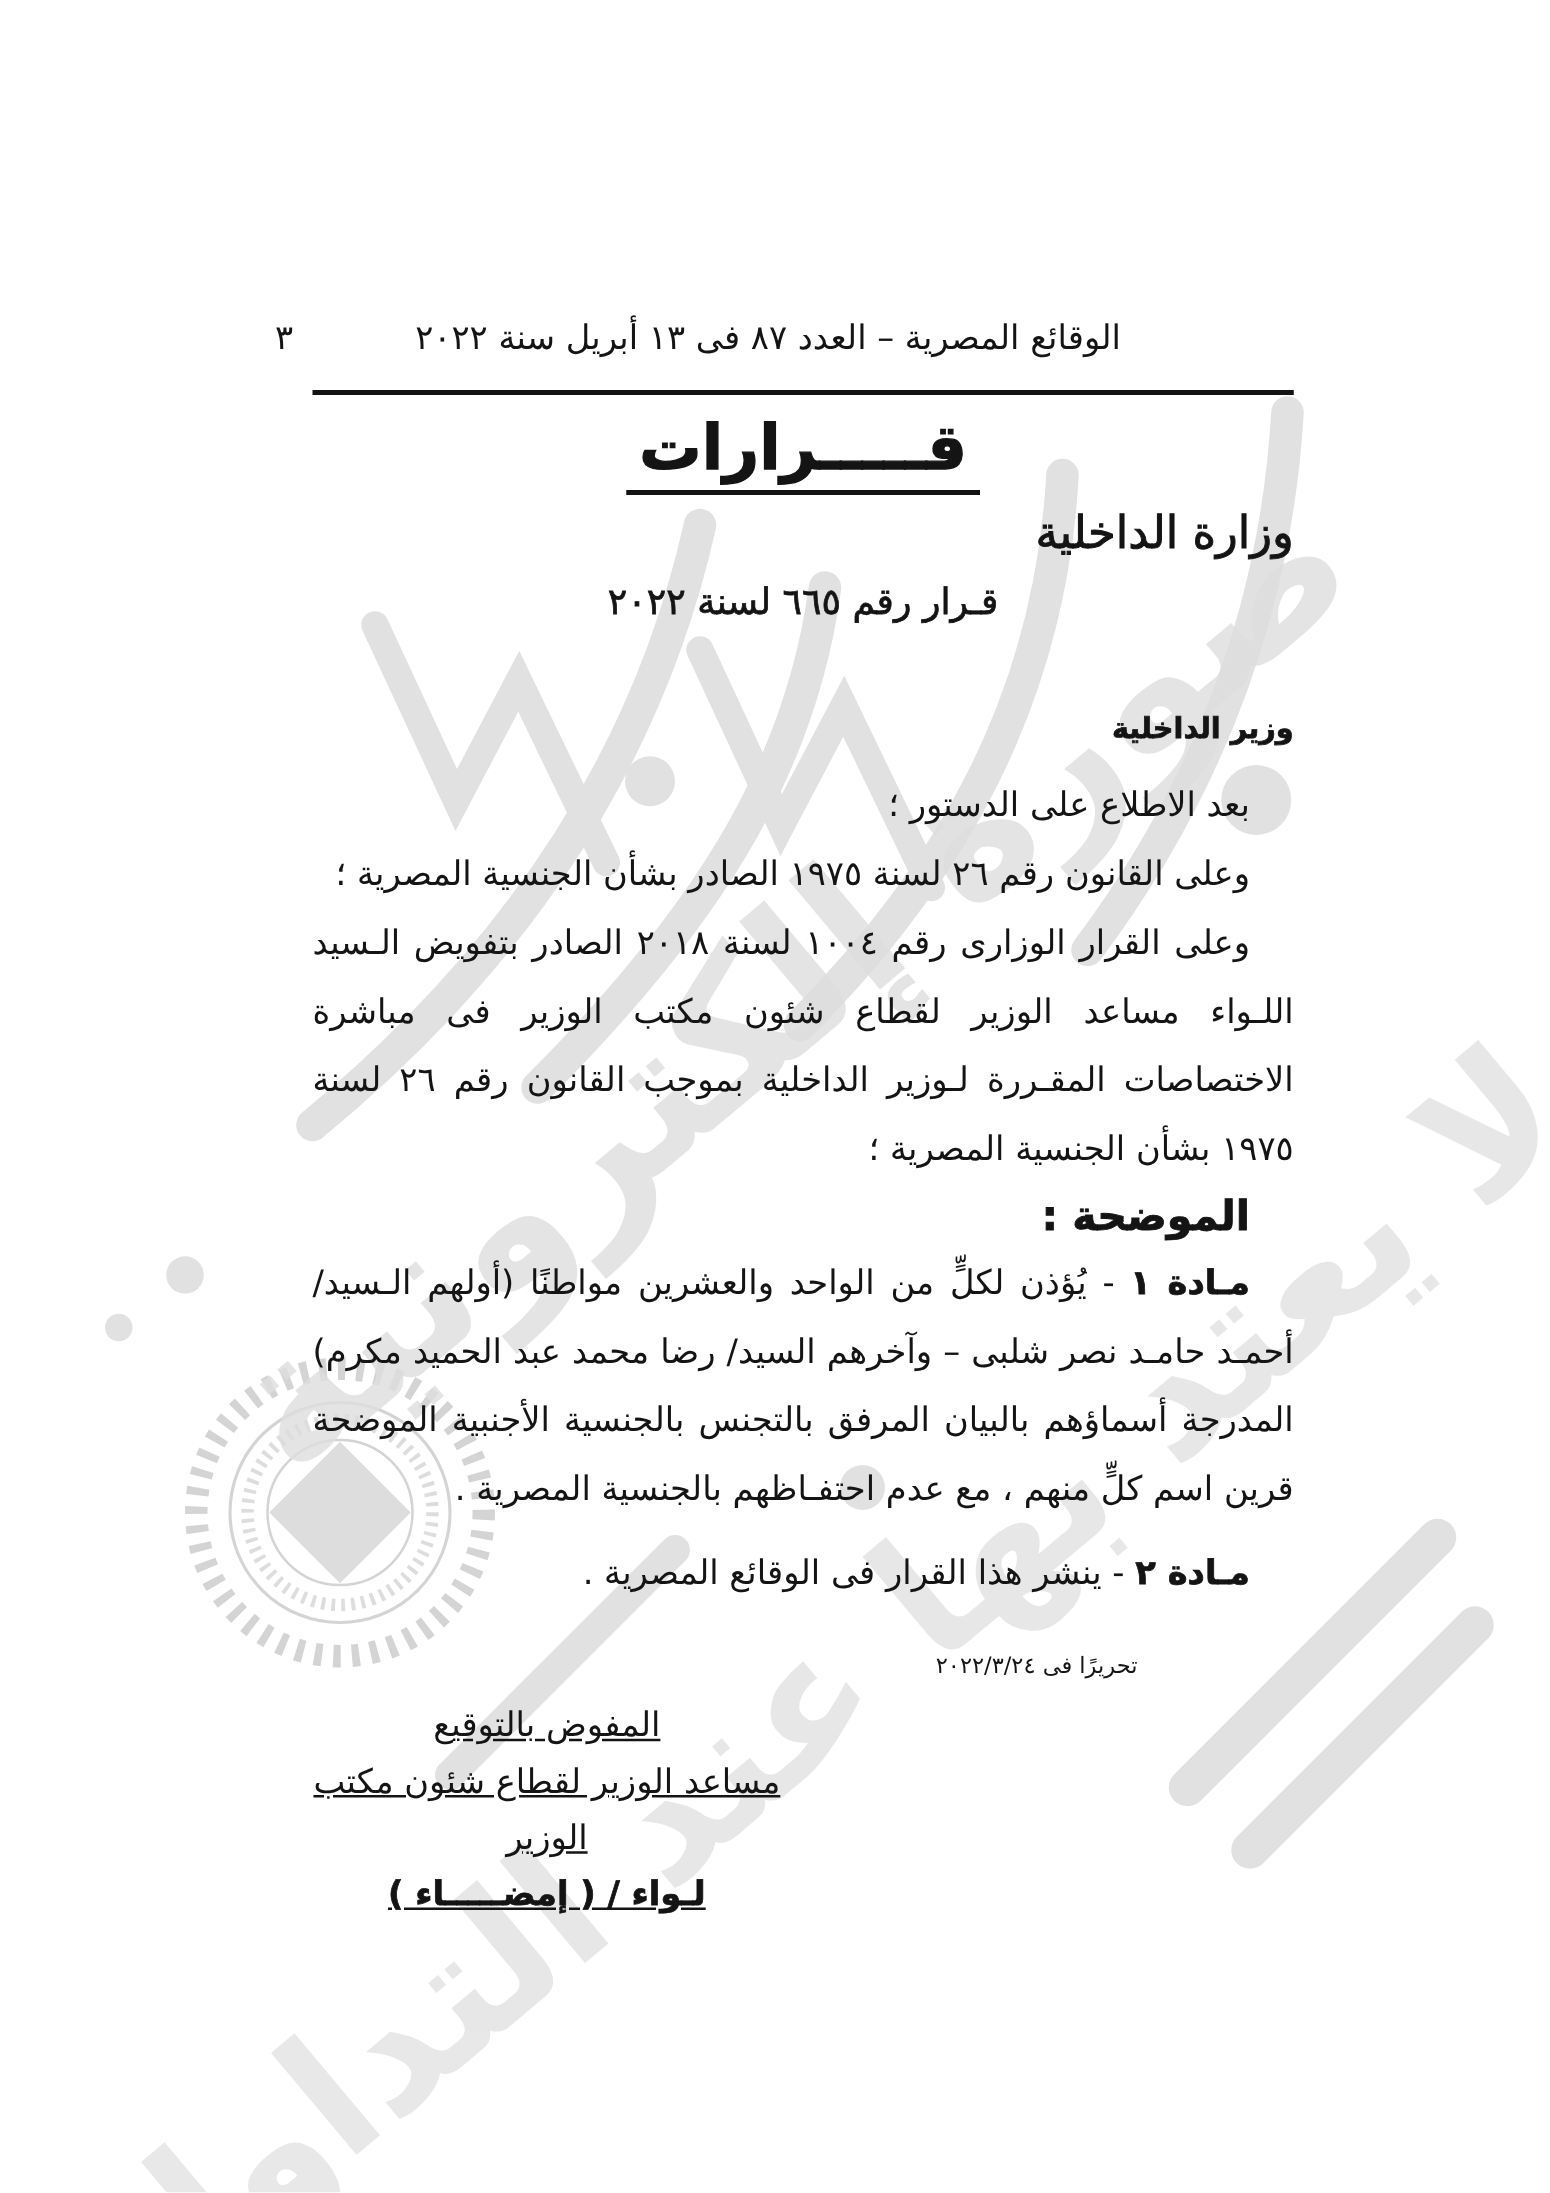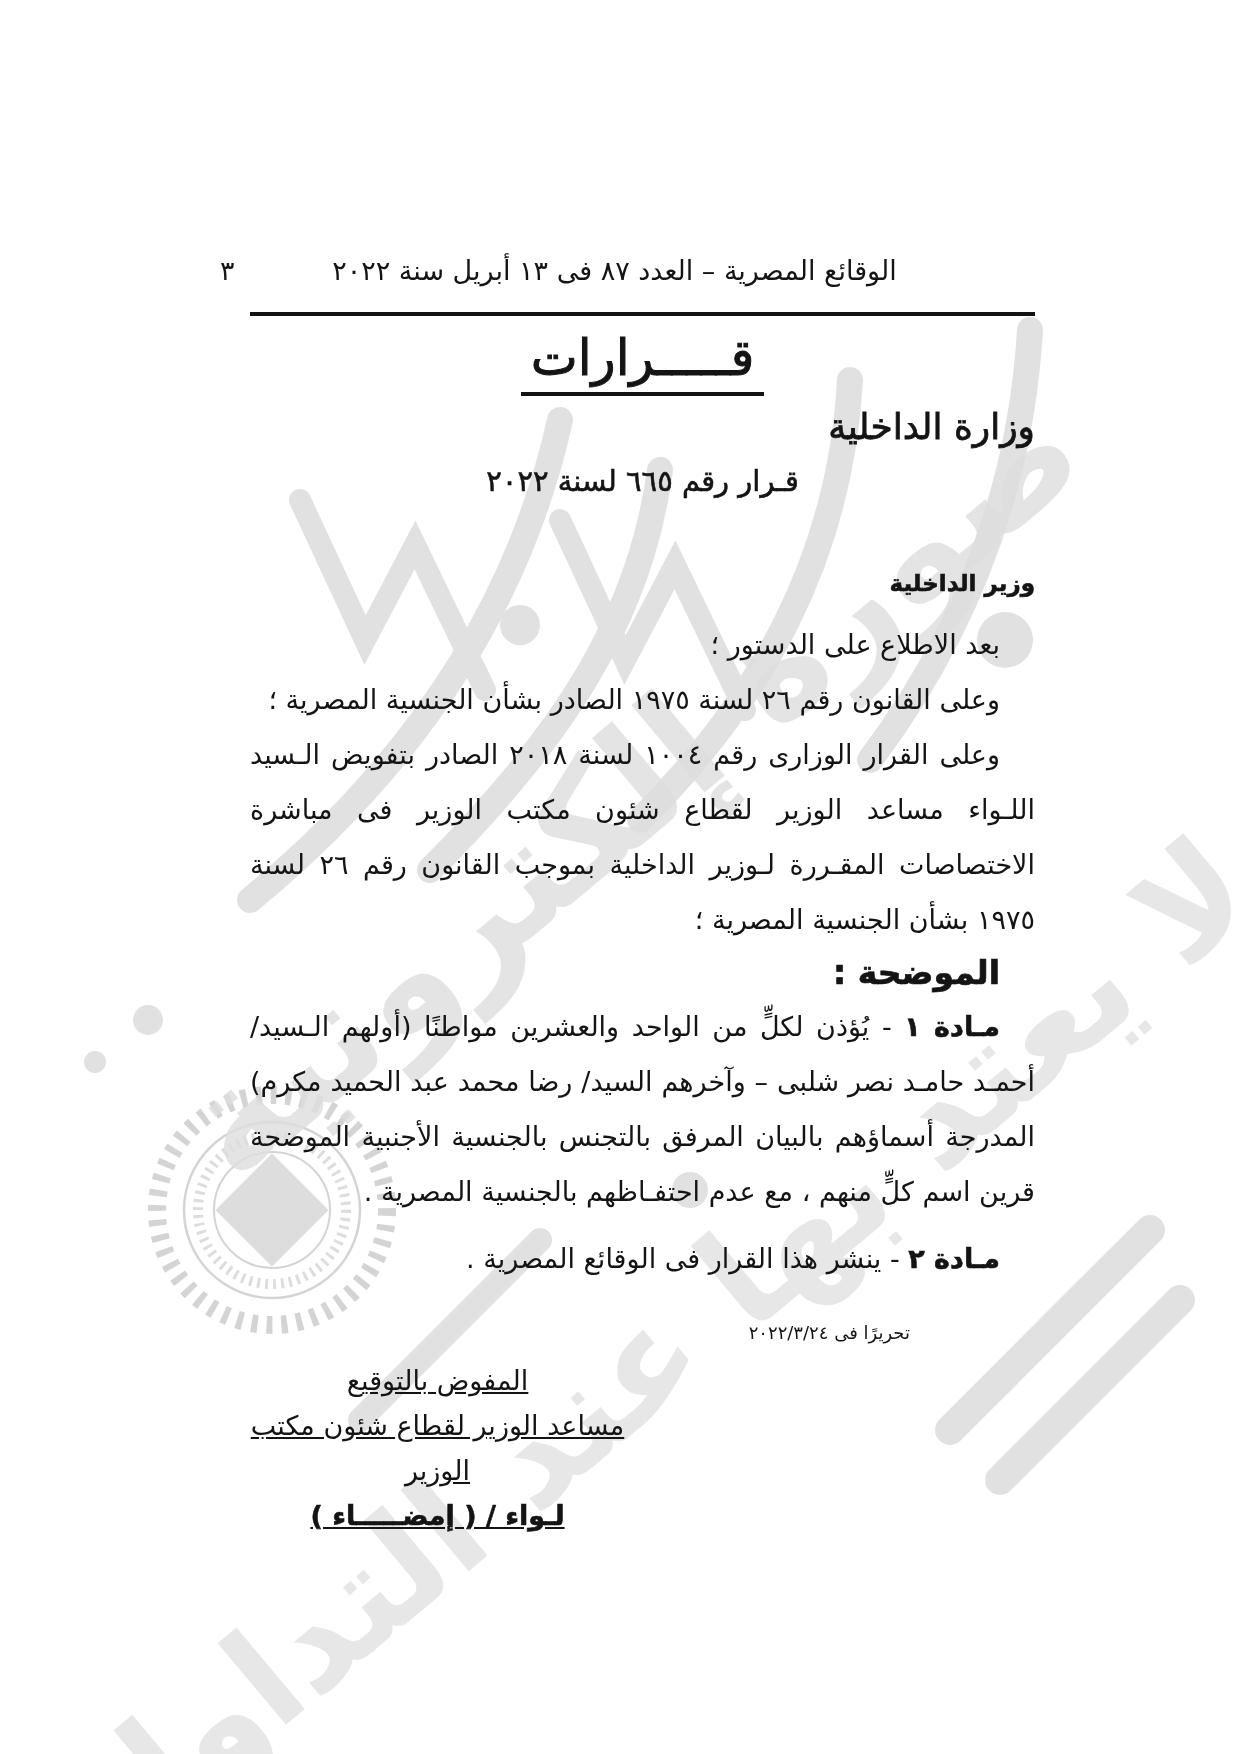--- a/index.html
+++ b/index.html
@@ -22,21 +22,21 @@
   .wm-text-1{left:-120px;top:700px;width:1500px;font-size:150px;text-align:center;}
   .wm-text-2{left:260px;top:1140px;width:1100px;font-size:140px;text-align:center;opacity:.7;}
   
   .content{position:absolute;inset:0;z-index:1;padding:0 205px 0 250px;}
   .hdr{position:relative;margin-top:250px;height:46px;font-size:27px;line-height:42px;text-align:center;}
   .hdr .hdr-text{position:relative;right:28px;}
   .pagenum{position:absolute;left:-30px;top:0;font-size:27px;}
   .rule{margin-top:16px;height:4px;background:#131313;border:0;}
   .title-wrap{margin-top:12px;text-align:center;}
   .big-title{
-    display:inline-block;font-size:50px;font-weight:normal;line-height:1.2;
+    display:inline-block;font-size:50px;font-weight:bold;line-height:1.2;
     border-bottom:4px solid #131313;padding:0 10px 4px;
     -webkit-text-stroke:1px #141414;
   }
   .ministry{margin-top:8px;font-size:36px;font-weight:normal;line-height:45px;-webkit-text-stroke:.8px #141414;}
   .decree-no{margin-top:12px;text-align:center;font-size:29px;font-weight:normal;line-height:40px;-webkit-text-stroke:.6px #141414;}
   .issuer{margin-top:62px;text-align:right;font-size:23px;font-weight:bold;line-height:40px;-webkit-text-stroke:.6px #141414;}
   .body-block{margin-top:14px;font-size:27px;line-height:55px;}
   .body-block p{margin:0;text-align:justify;text-align-last:right;text-indent:35px;}
   .decision-word{margin:6px 0 0;text-align:center;font-size:33px;font-weight:bold;line-height:52px;text-indent:0;-webkit-text-stroke:.7px #141414;}
   .art-label{font-weight:bold;-webkit-text-stroke:.6px #141414;}

